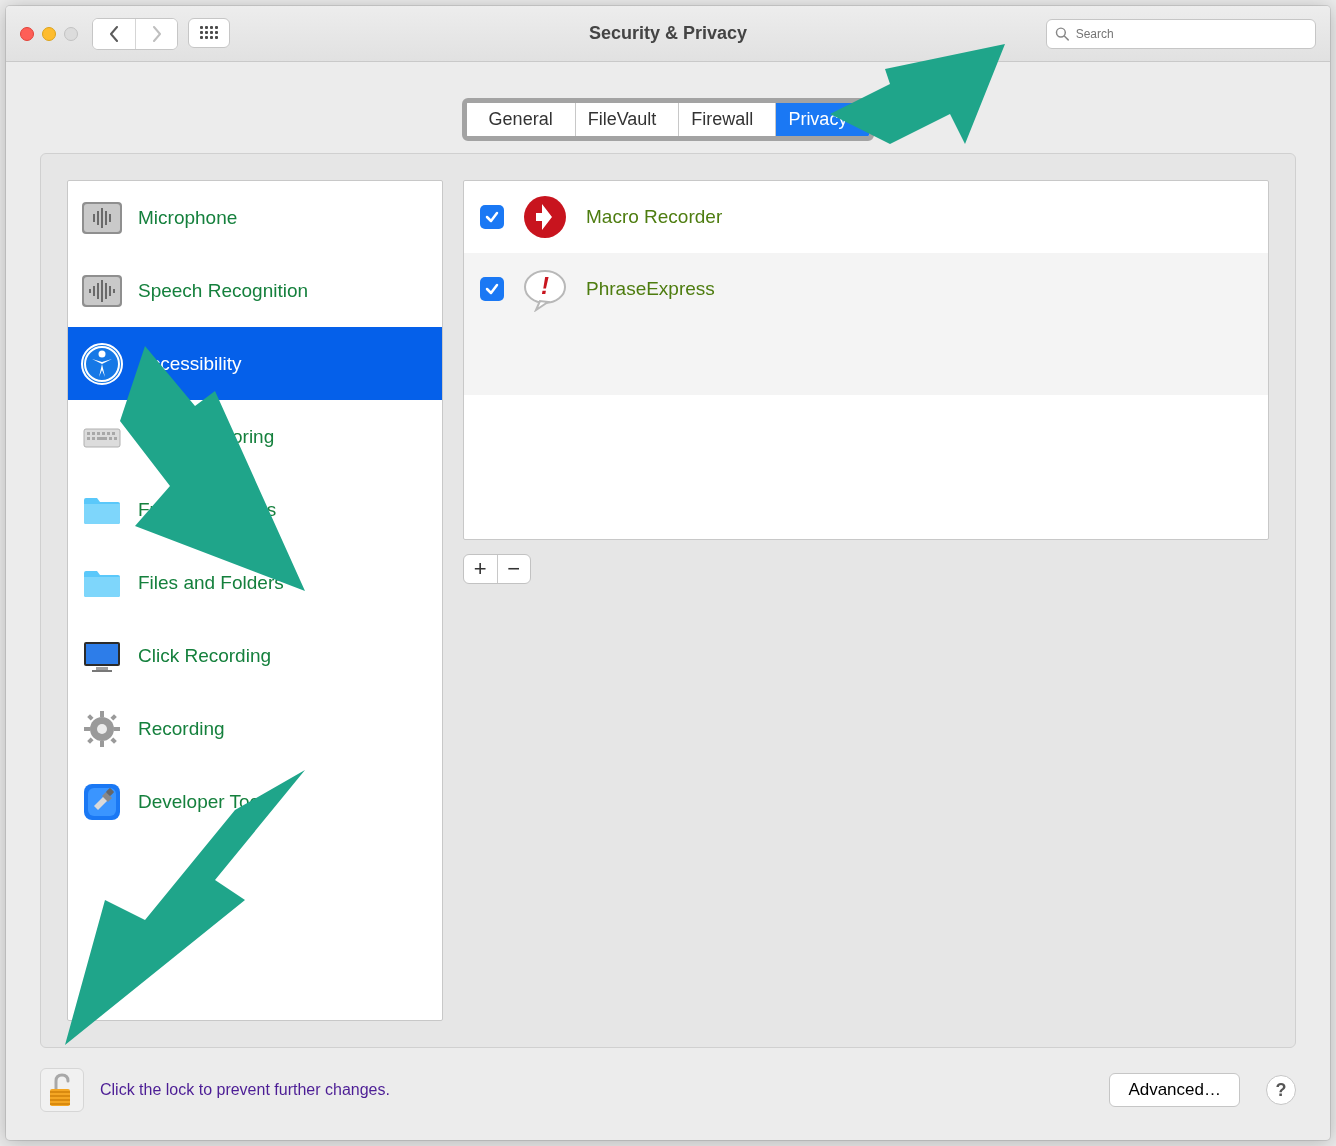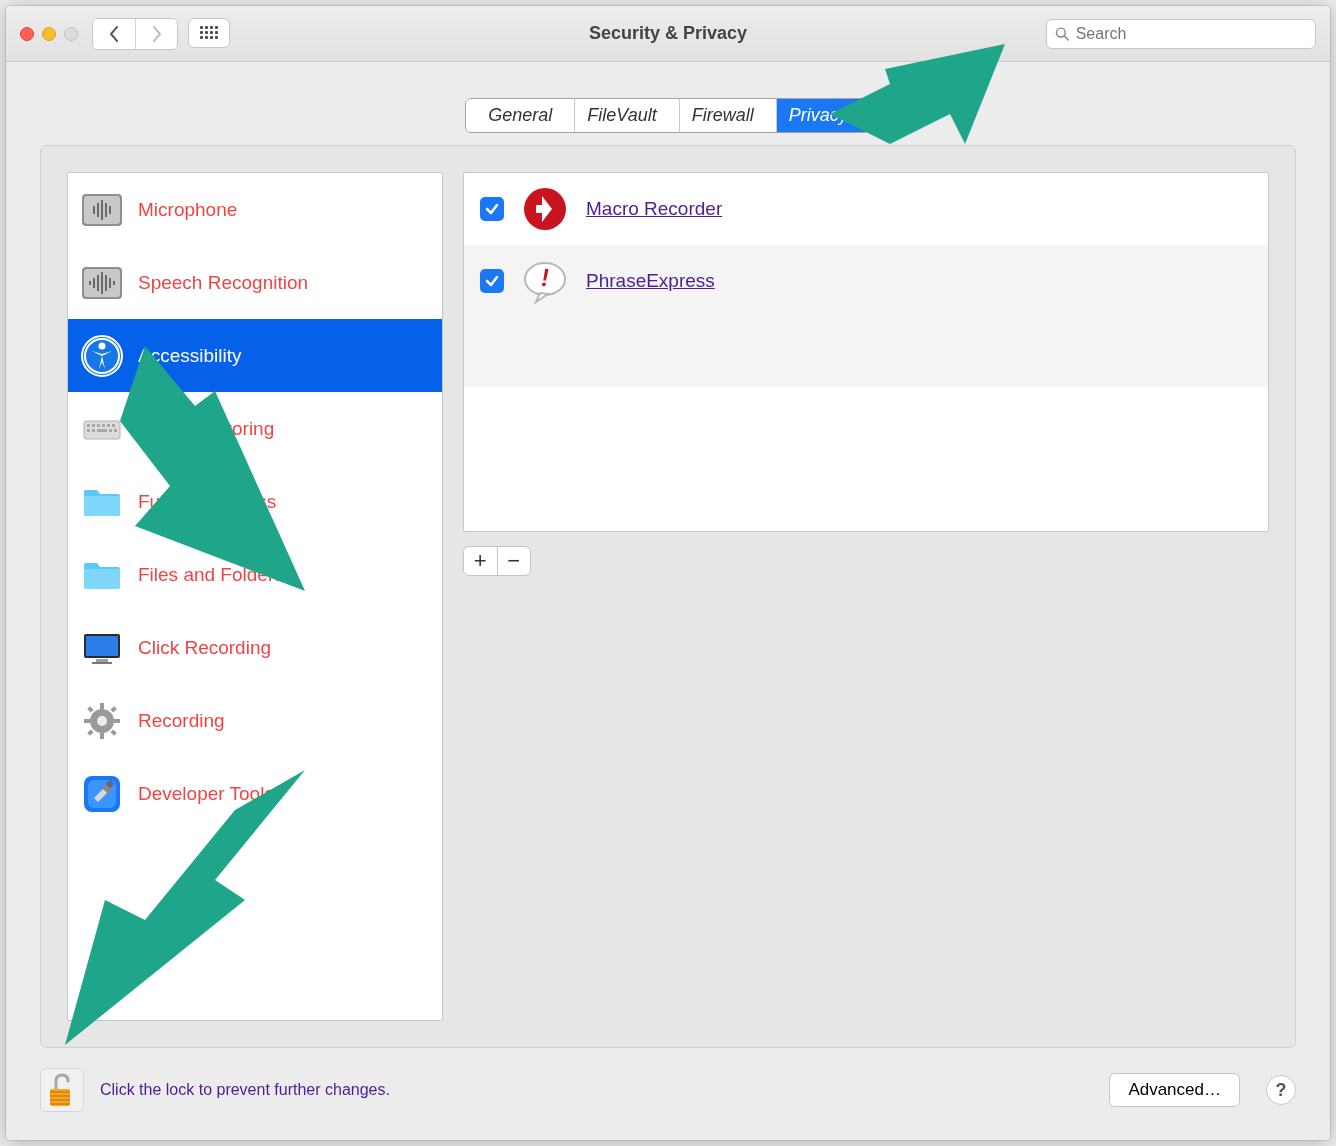--- a/index.html
+++ b/index.html
@@ -73,32 +73,31 @@
       margin-left: auto;
       display: flex; align-items: center;
       width: 270px; height: 30px;
       border: 1px solid #c6c6c6;
       border-radius: 6px;
       background: #fff;
       padding: 0 8px;
     }
     .search svg { width: 16px; height: 16px; fill: #888; margin-right: 6px; }
     .search input {
-      border: none; outline: none; font-size: 16px; color: #6d28d9; width: 100%;
+      border: none; outline: none; font-size: 12px; color: #6d28d9; width: 100%;
       background: transparent;
     }
     
     .tabs-row { display: flex; justify-content: center; padding: 36px 0 12px 0; }
     .segmented {
       display: flex;
-      border: 1px solid #a3a3a3;
-      border-radius: 6px;
-      overflow: hidden;
-      background: #fff;
-      font-style: italic;
+      border: 5px solid #a3a3a3;
+      border-radius: 6px;
+      overflow: hidden;
+      background: #fff;
     }
     .seg {
       padding: 6px 22px;
       font-size: 18px;
       color: #333;
       background: #fff;
       cursor: pointer;
     }
     .seg + .seg { border-left: 1px solid #c8c8c8; padding-left: 12px; }
     .seg.active {
@@ -128,21 +127,21 @@
       height: 73px;
       padding: 0 12px;
       gap: 14px;
       cursor: pointer;
     }
     .side-item .icon-box {
       width: 44px; height: 44px;
       display: flex; align-items: center; justify-content: center;
       flex-shrink: 0;
     }
-    .side-item .label { font-size: 19px; color: #ef4444; }
+    .side-item .label { font-size: 19px; color: #15803d; }
     .side-item.selected {
       background: #0560ea;
     }
     .side-item.selected .label { color: #fff; }
 
     .right { flex: 1; display: flex; flex-direction: column; }
     .right-desc { font-size: 19px; color: #333; padding: 10px 6px 22px 6px; }
     .app-list {
       background: #fff;
       border: 1px solid #c8c8c8;
@@ -157,21 +156,21 @@
     }
     .app-row.alt { background: #f4f4f4; }
     .app-row .checkbox {
       width: 24px; height: 24px; border-radius: 5px;
       background: #1a78f4;
       display: flex; align-items: center; justify-content: center;
       flex-shrink: 0;
     }
     .app-row .checkbox svg { width: 14px; height: 14px; }
     .app-row .app-icon { width: 46px; height: 46px; display: flex; align-items: center; justify-content: center; }
-    .app-row .app-name { font-size: 19px; color: #4c1d95; text-decoration: underline; }
+    .app-row .app-name { font-size: 19px; color: #4d7c0f; }
     .add-remove {
       margin-top: 14px;
       display: flex;
       border: 1px solid #c2c2c2;
       border-radius: 6px;
       overflow: hidden;
       width: 68px;
       background: #fff;
     }
     .add-remove div {

